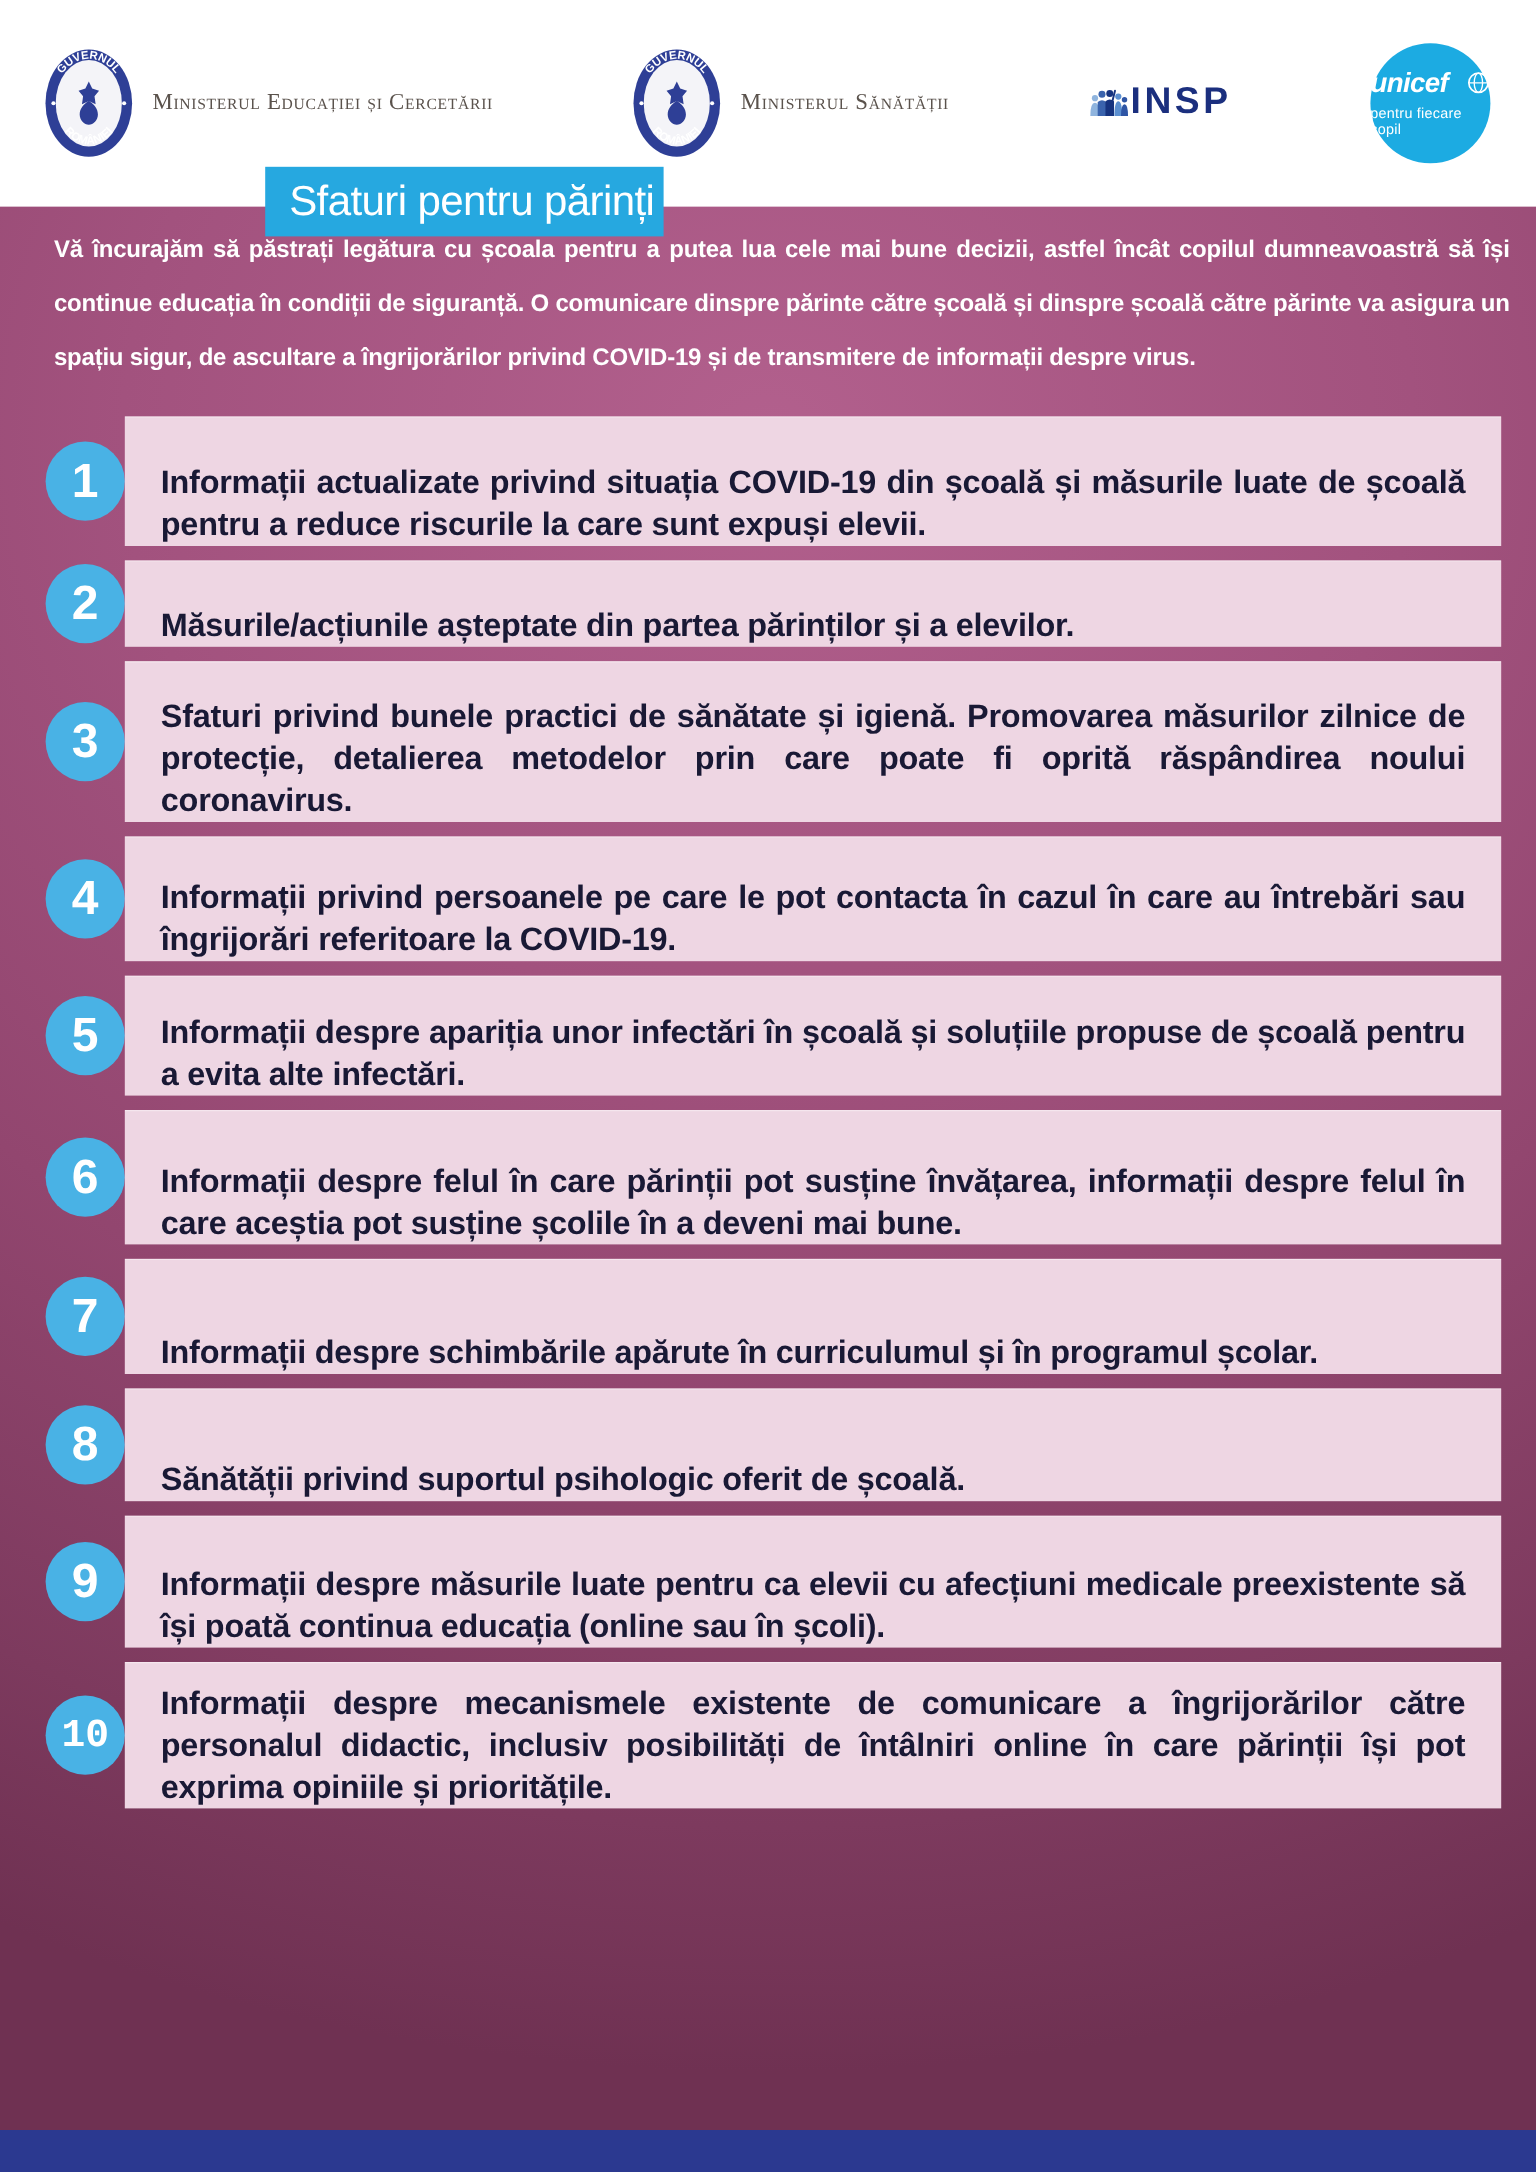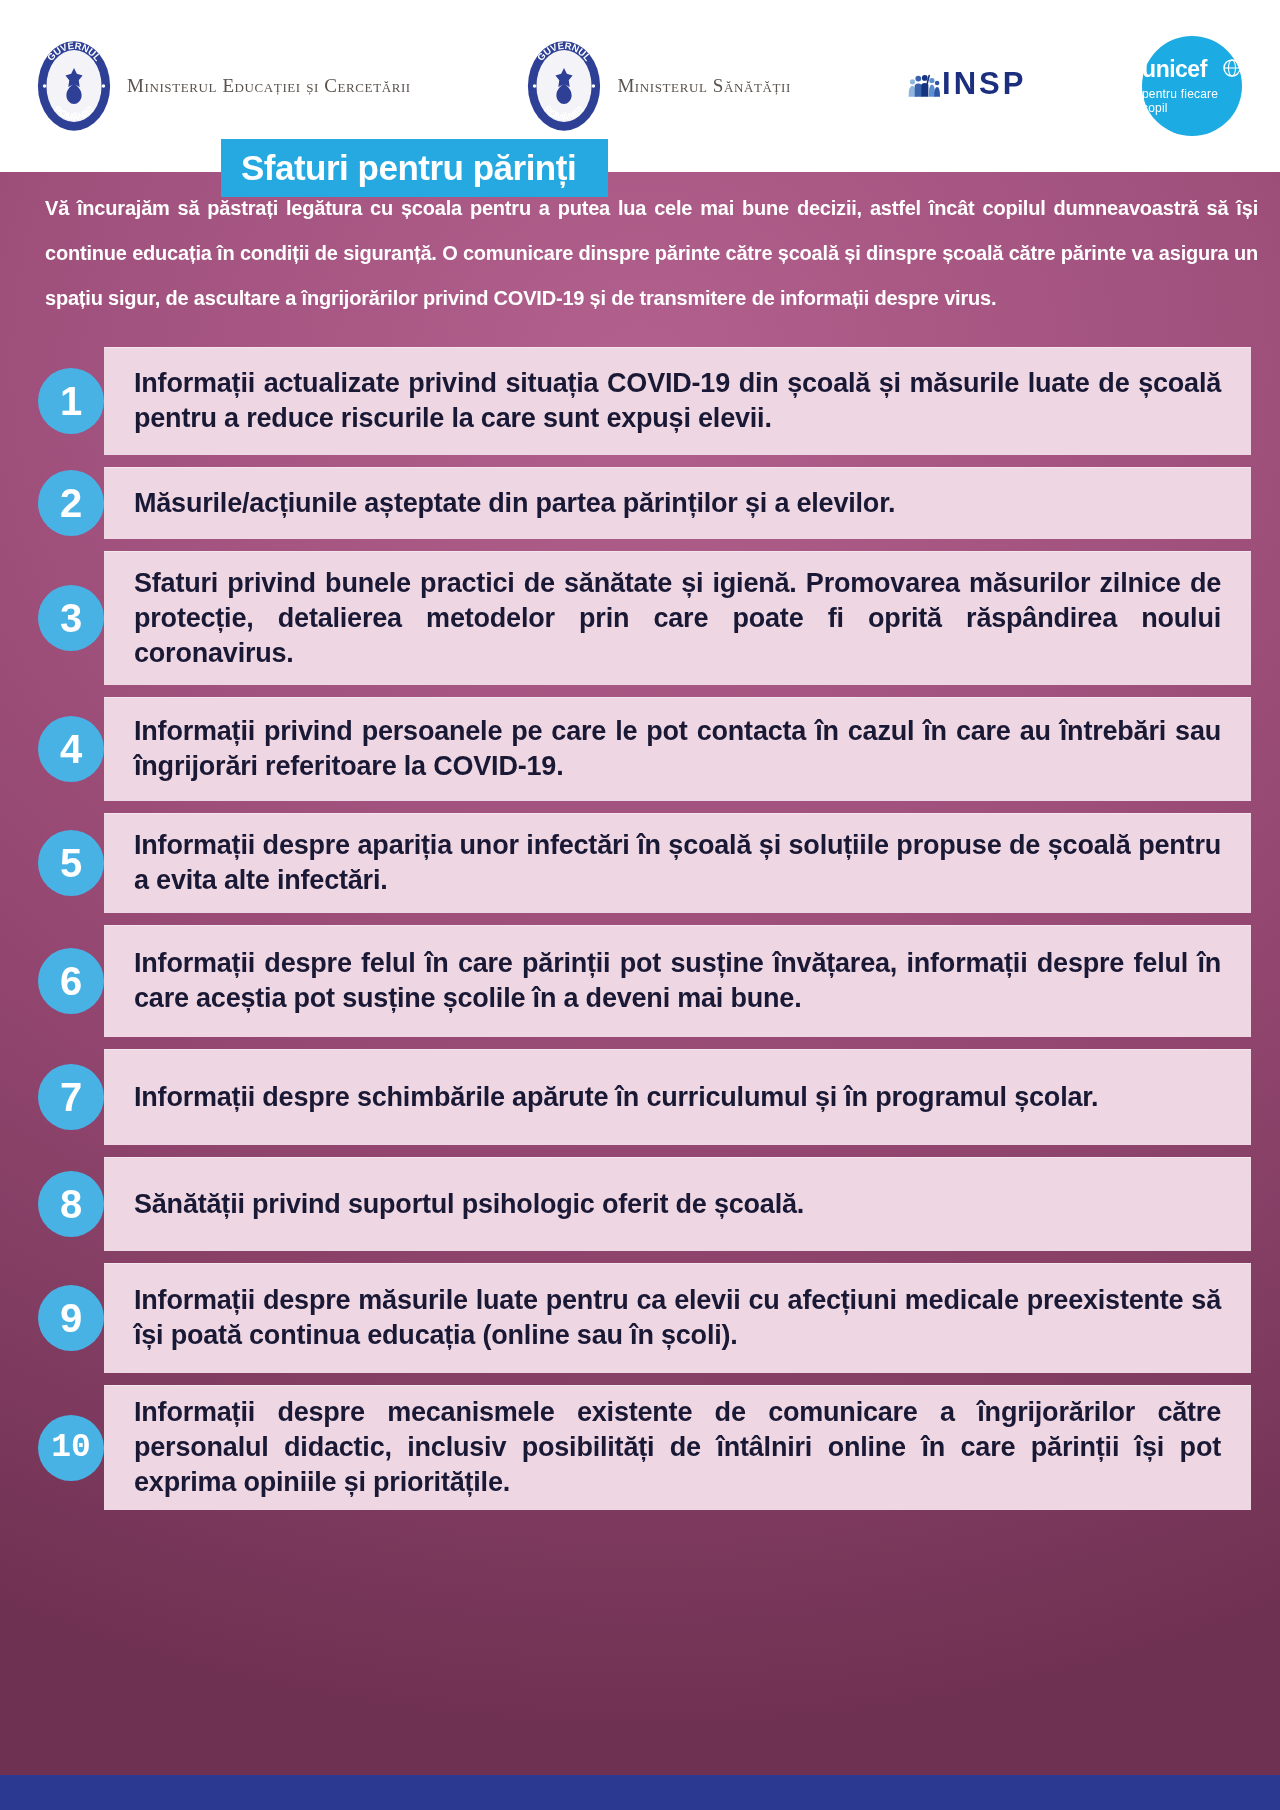--- a/index.html
+++ b/index.html
@@ -33,34 +33,34 @@
   }
   .insp-logo{display:flex;flex-direction:row;align-items:center;width:120px;}
   .insp-word{
     font-weight:bold;font-size:31px;letter-spacing:3px;color:var(--insp-navy);
     line-height:1;margin-top:-6px;
   }
   .unicef-logo{
     width:100px;height:100px;border-radius:50%;background:var(--unicef-blue);
     display:flex;flex-direction:column;align-items:center;justify-content:center;color:#fff;
   }
-  .unicef-row{display:flex;gap:15px;}
+  .unicef-row{display:flex;align-items:center;gap:15px;font-style:italic;}
   .unicef-word{font-weight:bold;font-size:23px;letter-spacing:-0.5px;line-height:1;}
   .unicef-tagline{font-size:12px;margin-top:6px;letter-spacing:.2px;}
   
   .body{
     flex:1;position:relative;
     background:radial-gradient(120% 85% at 50% 12%,
       #b2608d 0%, #a2527e 35%, #92466f 60%, #7d3a5e 85%, #6f3152 100%);
   }
   .badge{
     position:absolute;top:-33px;left:221px;z-index:5;
     background:var(--badge-blue);color:#fff;
-    font-weight:bold;font-size:35px;line-height:1;
-    padding:11px 32px 12px 20px;letter-spacing:-0.5px;
+    font-weight:normal;font-size:35px;line-height:1;
+    padding:11px 8px 12px 20px;letter-spacing:-0.5px;
   }
   .title{
     margin-top:56px;text-align:center;color:var(--title-light);
     font-size:54px;font-weight:bold;letter-spacing:-1px;line-height:1.1;
   }
   .intro{
     margin:14px 22px 0 45px;color:#ffffff;font-weight:bold;
     font-size:20px;line-height:45px;text-align:justify;letter-spacing:-0.2px;
   }
   .list-heading{
@@ -73,21 +73,21 @@
   .num-col{width:104px;flex:none;display:flex;align-items:center;justify-content:flex-end;}
   .circle{
     width:66px;height:66px;border-radius:50%;background:var(--circle-blue);
     color:#fff;font-weight:bold;font-size:40px;
     display:flex;align-items:center;justify-content:center;flex:none;
   }
   .circle.small{font-size:33px;font-family:Liberation Mono, monospace;}
   .bar{
     flex:1;background:var(--bar-pink);
     box-shadow:inset 0 1px 0 rgba(255,255,255,.4);
-    display:flex;align-items:center;padding:10px 30px;
+    display:flex;align-items:flex-end;padding:0 30px;
   }
   .item-text{
     color:var(--text-navy);font-weight:bold;font-size:27px;line-height:35px;
     text-align:justify;letter-spacing:-0.2px;width:100%;
   }
   
   .footer{height:35px;flex:none;background:var(--footer-navy);}
 </style>
 </head>
 <body>

